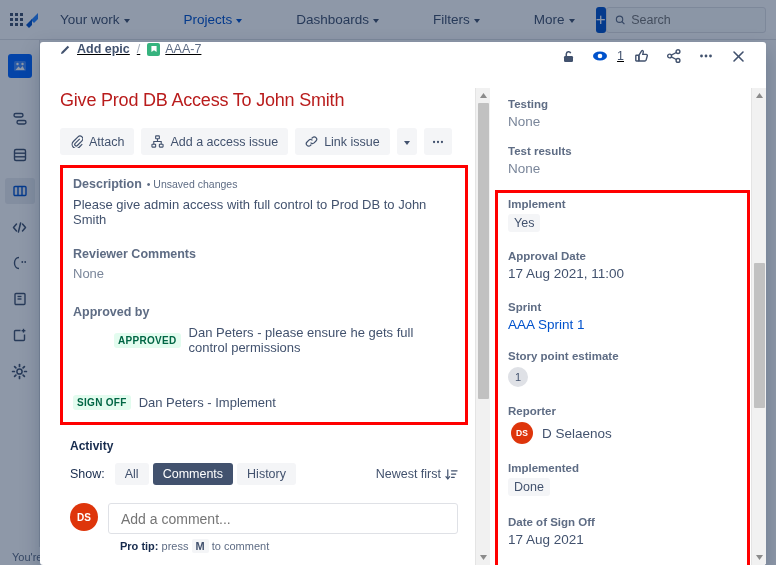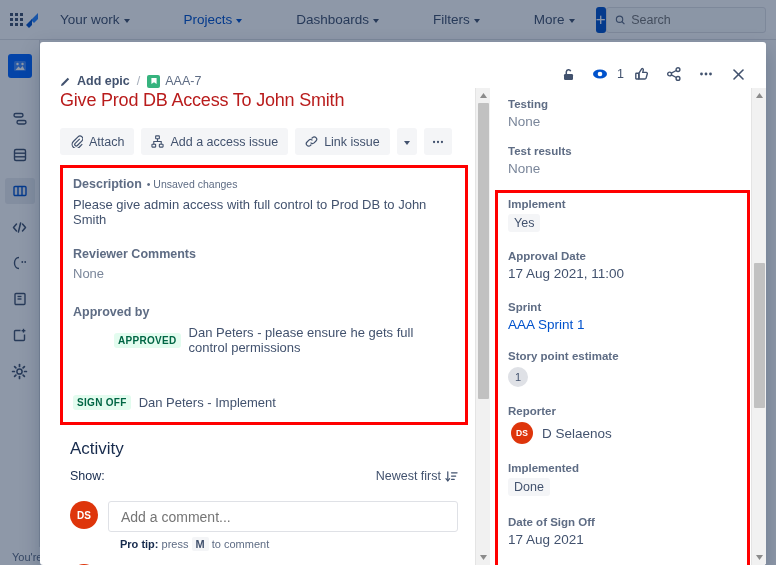--- a/index.html
+++ b/index.html
@@ -72,21 +72,21 @@
   
   .overlay { position: absolute; inset: 0; background: rgba(9,30,66,0.46); }
 
   
   .modal {
     position: absolute; left: 40px; top: 42px; width: 726px; height: 523px;
     background: #ffffff; border-radius: 3px; box-shadow: 0 8px 20px rgba(9,30,66,0.25);
     overflow: hidden; display: flex; flex-direction: column;
   }
   .modal-head {
-    height: 46px; display: flex; align-items: flex-end; padding: 0 14px 0 20px; flex-shrink: 0;
+    height: 46px; display: flex; align-items: flex-start; padding: 0 14px 0 20px; flex-shrink: 0; text-decoration: underline;
   }
   .breadcrumb { display: flex; align-items: center; gap: 7px; font-size: 12.5px; color: #42526e; }
   .bc-epic { display: flex; align-items: center; gap: 5px; color: #42526e; cursor: pointer; font-weight: 600; }
   .bc-sep { color: #a5adba; }
   .bc-key { display: flex; align-items: center; gap: 5px; color: #5e6c84; cursor: pointer; }
   .bc-icon-story { width: 13px; height: 13px; background: #36b37e; border-radius: 2px; display:flex; align-items:center; justify-content:center; }
   .head-actions { margin-left: auto; display: flex; align-items: center; gap: 4px; }
   .ha-btn {
     width: 28px; height: 28px; display: flex; align-items: center; justify-content: center;
     border-radius: 3px; cursor: pointer; color: #42526e;
@@ -120,21 +120,21 @@
   .approval-line { display: flex; align-items: center; gap: 8px; margin-top: 6px; padding-left: 41px; }
   .lozenge {
     background: #e3fcef; color: #006644; font-size: 10px; font-weight: 700; letter-spacing: 0.3px;
     padding: 2px 4px; border-radius: 3px; text-transform: uppercase;
   }
   .appr-text { font-size: 13px; color: #42526e; }
   .signoff-row { display: flex; align-items: center; gap: 8px; margin-top: 40px; }
 
   
   .activity { padding: 14px 10px 0 10px; }
-  .act-title { font-size: 17px; color: #172b4d; font-weight: 400; }
+  .act-title { font-size: 12px; color: #172b4d; font-weight: 700; }
   .act-row { display: flex; align-items: center; margin-top: 10px; }
   .show-label { font-size: 12.5px; color: #172b4d; margin-right: 10px; }
   .seg { display: flex; gap: 4px; }
   .seg-btn {
     font-size: 12.5px; color: #42526e; background: #f4f5f7; border-radius: 3px;
     padding: 4px 10px; cursor: pointer;
   }
   .seg-btn.active { background: #42526e; color: #ffffff; font-weight: 500; }
   .newest { margin-left: auto; font-size: 12.5px; color: #42526e; font-weight: 500; display: flex; align-items: center; gap: 4px; cursor: pointer; }
   .comment-row { display: flex; align-items: flex-start; gap: 10px; margin-top: 18px; }
@@ -489,20 +489,25 @@
                 <span class="lozenge">SIGN OFF</span>
                 <span class="appr-text">Dan Peters  - Implement</span>
               </div>
             </div>
           </div>
 
           <div class="activity">
             <div class="act-title">Activity</div>
             <div class="act-row">
               <span class="show-label">Show:</span>
+              <div class="seg">
+                <div class="seg-btn">All</div>
+                <div class="seg-btn active">Comments</div>
+                <div class="seg-btn">History</div>
+              </div>
               <div class="newest">
                 <span>Newest first</span>
                 <svg width="13" height="13" viewBox="0 0 14 14" stroke="#42526e" stroke-width="1.3" fill="none" stroke-linecap="round">
                     <line x1="3" y1="2" x2="3" y2="11.5"></line>
                     <polyline points="1,9.3 3,11.7 5,9.3"></polyline>
                     <line x1="7" y1="3" x2="13" y2="3"></line>
                     <line x1="7" y1="6.5" x2="11.5" y2="6.5"></line>
                     <line x1="7" y1="10" x2="10" y2="10"></line>
                   </svg>
               </div>

